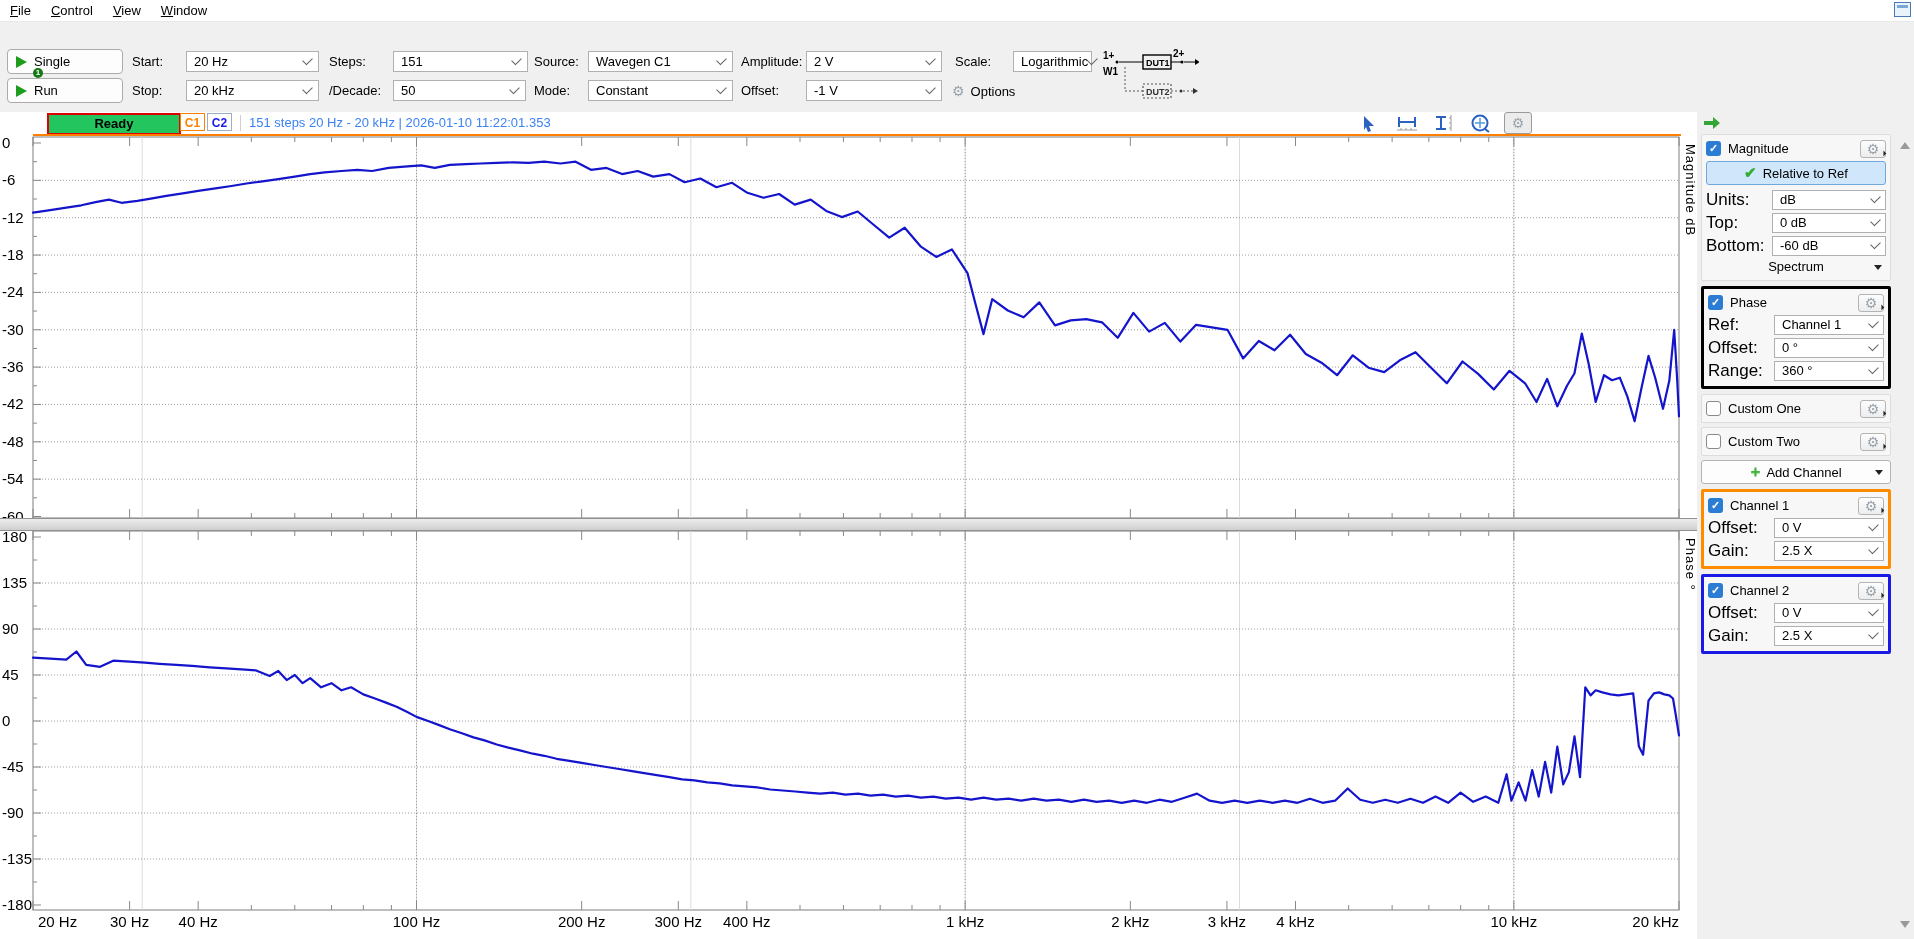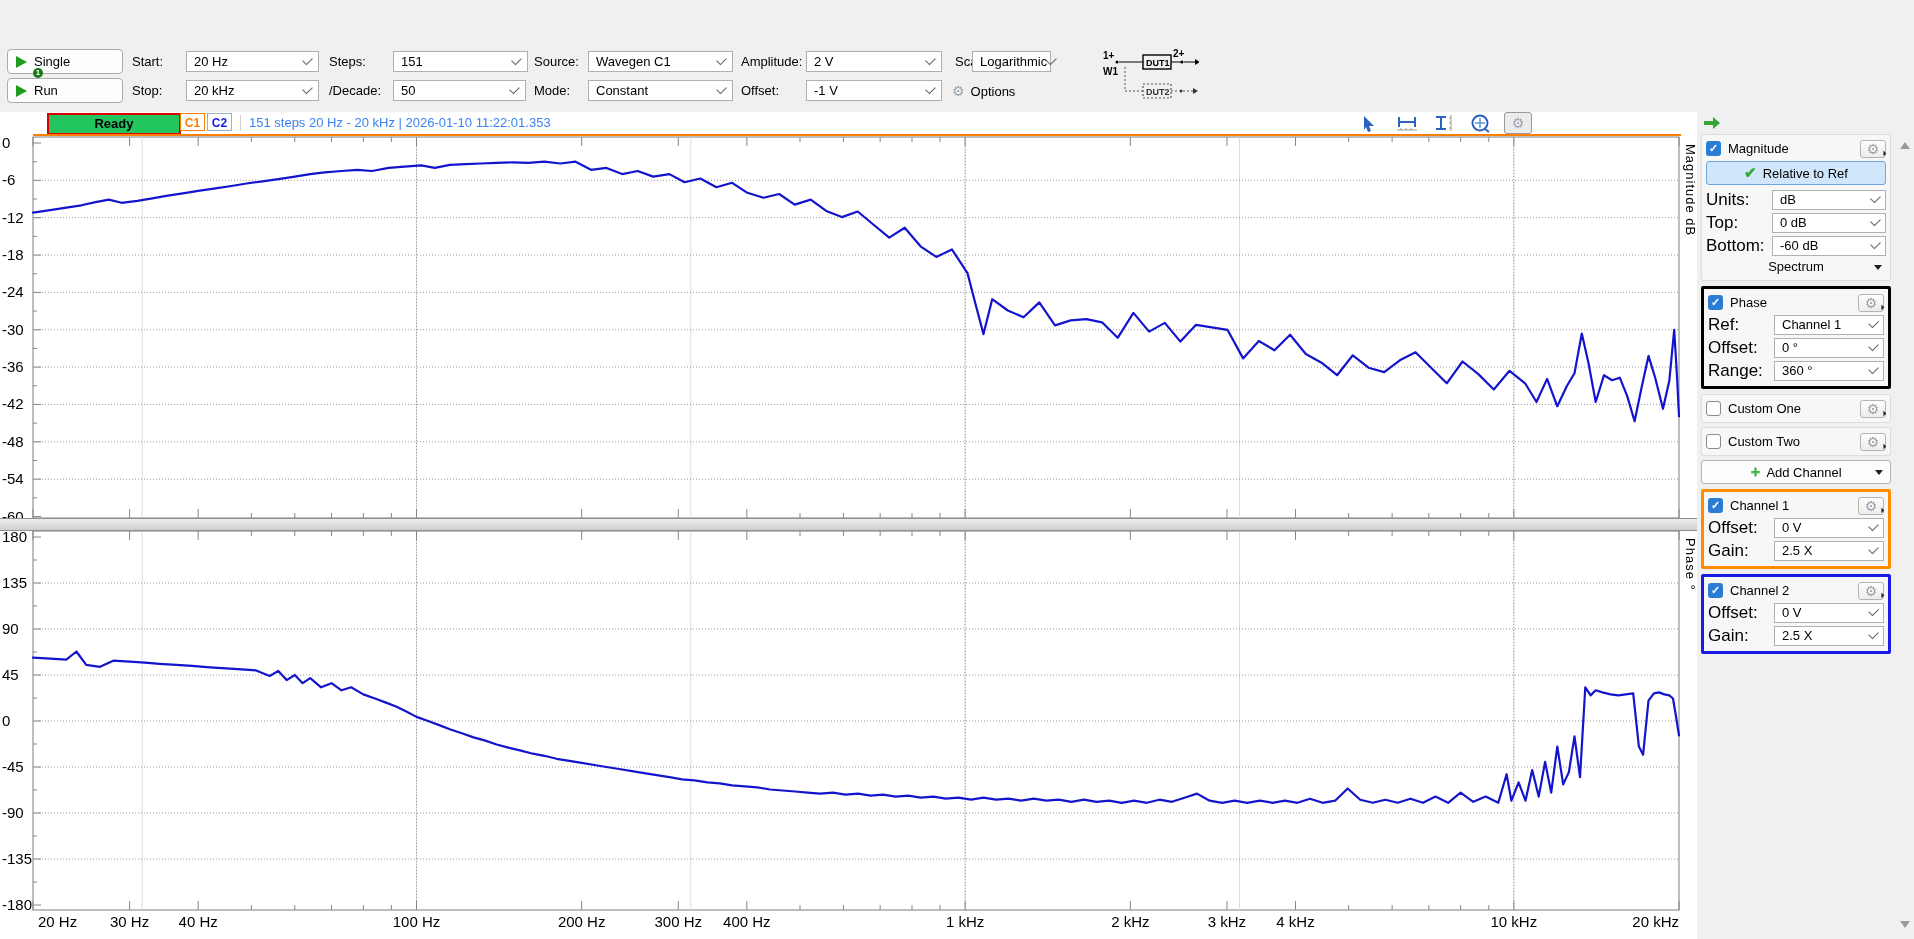--- a/index.html
+++ b/index.html
@@ -69,20 +69,24 @@
   #sb-scroll{position:absolute;right:2px;top:28px;width:14px;height:790px;}
   .scr-arrow{width:0;height:0;border-left:5px solid transparent;border-right:5px solid transparent;margin:2px auto;}
   .scr-up{border-bottom:7px solid #9a9a9a;}
   .scr-down{border-top:7px solid #9a9a9a;position:absolute;bottom:0;left:2px;}
 </style>
 </head>
 <body>
 
 <div id="app">
 
+  <div id="menubar">
+    <span id="menubar-items"><span class="menu-item"><u>F</u>ile</span><span class="menu-item"><u>C</u>ontrol</span><span class="menu-item"><u>V</u>iew</span><span class="menu-item"><u>W</u>indow</span></span>
+    <div id="win-icon"></div>
+  </div>
 
 
   <div id="controls">
     <div class="crow" id="crow1">
       <div class="cbtn">
         <span class="play">
             <span class="badge1">1</span>
           </span>
         <span>Single</span>
       </div>
@@ -100,21 +104,21 @@
       <div class="dd" style="left:588px;width:145px">
           <span>Wavegen C1</span>
           <span class="chev"></span>
         </div>
       <span class="clabel" style="left:741px">Amplitude:</span>
       <div class="dd" style="left:806px;width:136px">
           <span>2 V</span>
           <span class="chev"></span>
         </div>
       <span class="clabel" style="left:955px">Scale:</span>
-      <div class="dd" style="left:972px;width:79px">
+      <div class="dd" style="left:1013px;width:79px">
           <span>Logarithmic</span>
           <span class="chev"></span>
         </div>
     </div>
     <div class="crow" id="crow2">
       <div class="cbtn">
         <span class="play"></span>
         <span>Run</span>
       </div>
       <span class="clabel" style="left:132px">Stop:</span>

